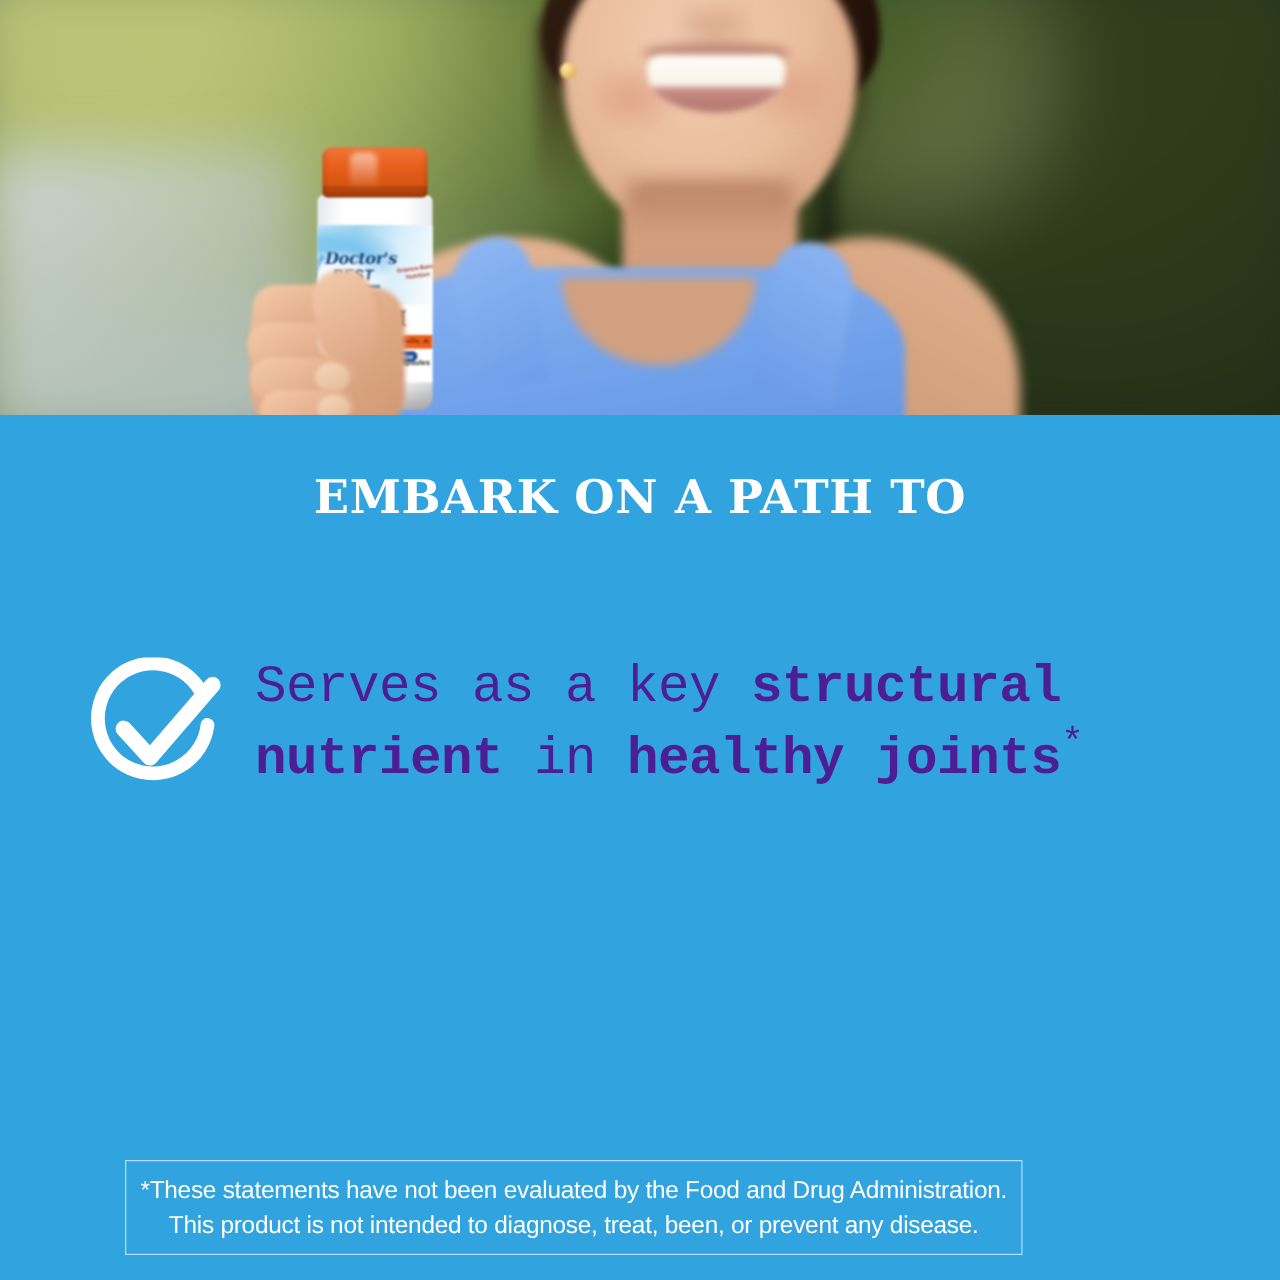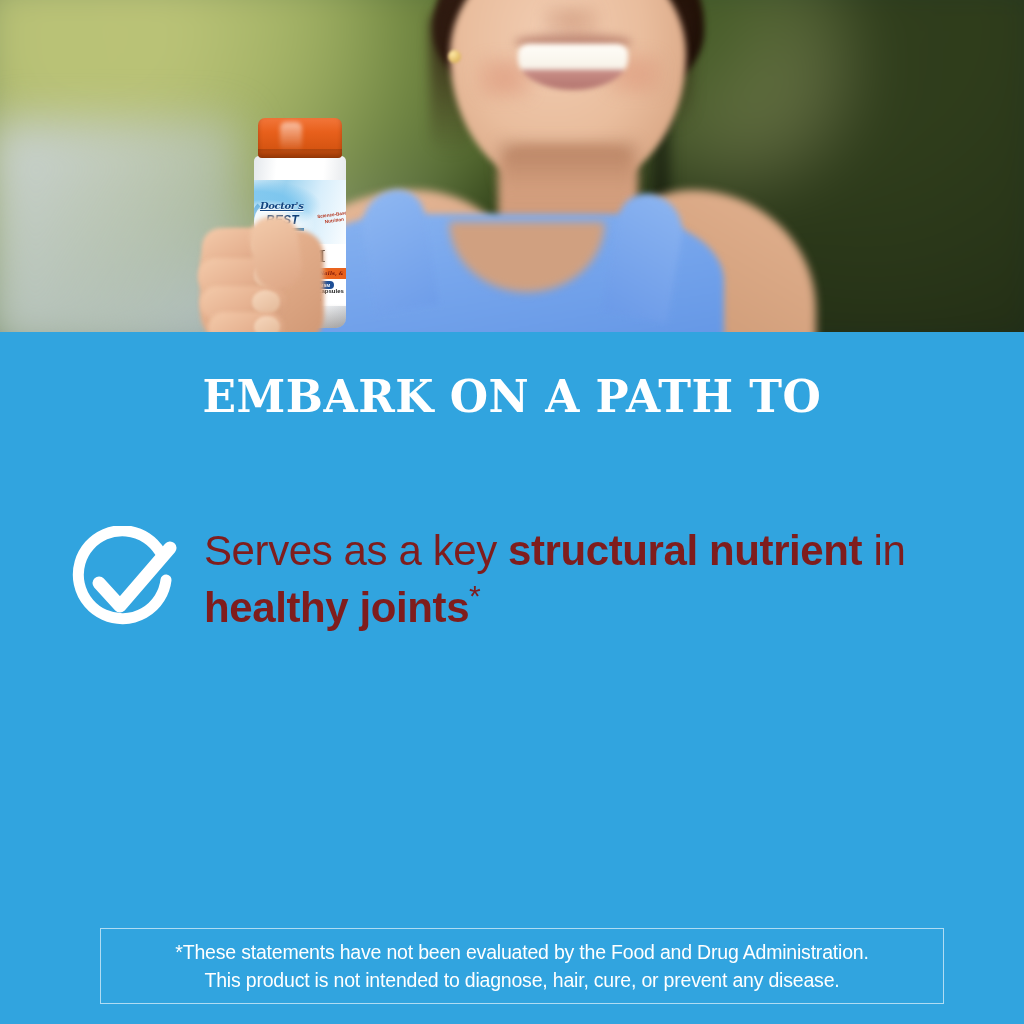--- a/index.html
+++ b/index.html
@@ -308,25 +308,24 @@
     border-radius: 50%;
     border-right-color: transparent;
     border-top-color: transparent;
   }
   .logo-doctors {
     position: absolute;
     left: 6px; top: 20px;
     font-family: "DejaVu Serif", serif;
     font-style: italic;
     font-weight: 700;
-    font-size: 10px;
+    font-size: 13px;
     color: #12447f;
     letter-spacing: -0.4px;
     text-shadow: 0 1px 0 rgba(255,255,255,0.8);
-    text-decoration: underline;
   }
   .logo-best {
     position: absolute;
     left: 12px; top: 33px;
     font-family: "Liberation Sans", sans-serif;
     font-weight: 700;
     font-style: italic;
     font-size: 12px;
     color: #0f3f77;
     letter-spacing: 0.2px;
@@ -424,21 +423,21 @@
   }
 
   .headline {
     position: absolute;
     left: 0; top: 36px;
     width: 1024px;
     text-align: center;
     color: #ffffff;
     font-family: "DejaVu Serif", serif;
     font-weight: 700;
-    font-size: 44px;
+    font-size: 37px;
     line-height: 58px;
     letter-spacing: 0.5px;
   }
   .headline .l2 { display: block; }
 
   .bullets {
     position: absolute;
     left: 0; top: 190px;
     width: 1024px;
   }
@@ -450,42 +449,42 @@
     margin-bottom: 68px;
   }
   .check-icon {
     flex: 0 0 auto;
     width: 106px;
     height: 106px;
     margin-top: 4px;
   }
   .bullet-text {
     flex: 1 1 auto;
-    color: #7f1d1d;
-    font-family: Liberation Sans, sans-serif;
+    color: #4c1d95;
+    font-family: Liberation Mono, monospace;
     font-weight: 300;
     font-size: 42px;
     line-height: 57px;
     letter-spacing: -0.4px;
     padding-left: 26px;
     padding-right: 60px;
     max-width: 730px;
   }
   .bullet-text b { font-weight: 700; }
   .bullet-text sup {
     font-size: 30px;
     font-weight: 400;
     vertical-align: 16px;
     line-height: 0;
   }
 
   .disclaimer {
     position: absolute;
     left: 100px; top: 596px;
-    width: 844px;
+    width: 718px;
     height: 76px;
     box-sizing: border-box;
     border: 1px solid rgba(255,255,255,0.62);
     display: flex;
     align-items: center;
     justify-content: center;
   }
   .disclaimer-text {
     text-align: center;
     color: #ffffff;
@@ -584,18 +583,18 @@
           <span>Serves as a key </span><b>structural nutrient</b><span> in </span><b>healthy joints</b><sup>*</sup>
         </div>
       </div>
 
 
     </div>
 
     <div class="disclaimer">
       <div class="disclaimer-text">
         <span>*These statements have not been evaluated by the Food and Drug Administration.</span>
-        <span>This product is not intended to diagnose, hair, cure, or prevent any disease.</span>
+        <span>This product is not intended to diagnose, treat, been, or prevent any disease.</span>
       </div>
     </div>
 
   </div>
 </div>
 
 </body></html>

